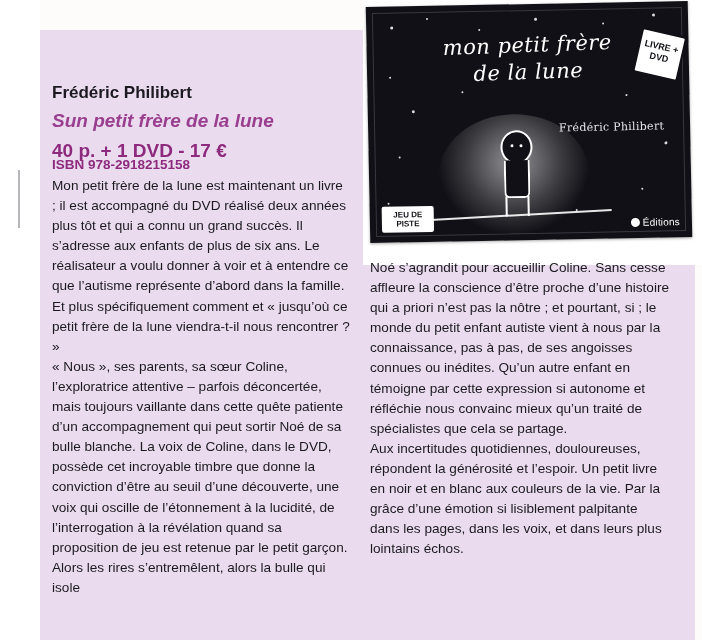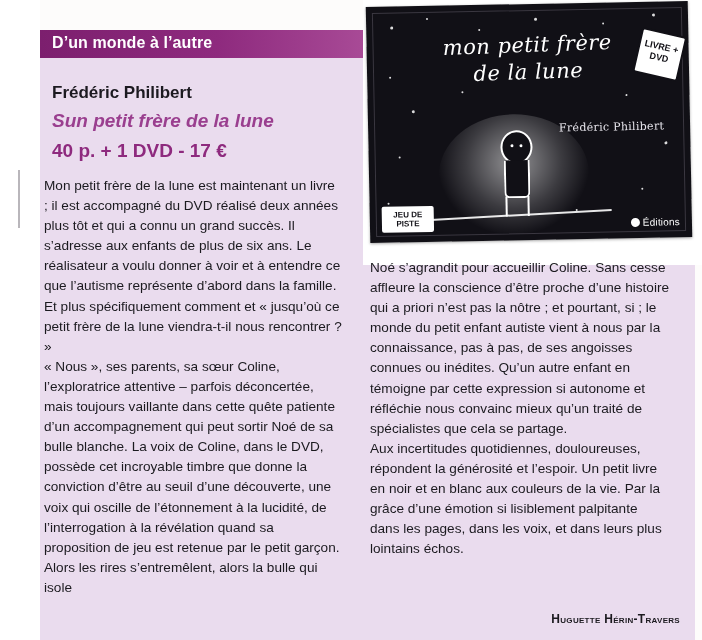--- a/index.html
+++ b/index.html
@@ -284,21 +284,21 @@
     position: absolute;
     font-size: 13.6px;
     line-height: 20.1px;
     color: #1b1a1f;
     font-family: "Liberation Sans", sans-serif;
     text-align: left;
   }
   .col p { margin: 0; }
 
   .col-left {
-    left: 44px;
+    left: 52px;
     top: 176px;
     width: 298px;
   }
   .col-right {
     left: 370px;
     top: 258px;
     width: 300px;
   }
 
   .signature {
@@ -317,23 +317,20 @@
 
 <div id="page">
 
   <div class="left-margin-strip"></div>
   <div class="margin-rule"></div>
 
   <div class="article-block"></div>
   <div class="top-white"></div>
   <div class="top-white2"></div>
 
-  <div class="header-band">
-    <span class="rubrique">D’un monde à l’autre</span>
-  </div>
 
   <div class="cover-wrap">
     <div class="cover">
       <div class="cover-inner-border"></div>
 
       <div class="star" style="left:24px;  top:20px;  width:3px;height:3px;"></div>
       <div class="star" style="left:60px;  top:12px;  width:2px;height:2px;"></div>
       <div class="star" style="left:112px; top:24px;  width:2px;height:2px;"></div>
       <div class="star" style="left:168px; top:14px;  width:3px;height:3px;"></div>
       <div class="star" style="left:236px; top:20px;  width:2px;height:2px;"></div>
@@ -372,26 +369,26 @@
       <div class="logo-jeu">JEU DE PISTE</div>
       <div class="logo-editions">
         <span class="dot"></span><span>Éditions</span>
       </div>
     </div>
   </div>
 
   <div class="author">Frédéric Philibert</div>
   <div class="title">Sun petit frère de la lune</div>
   <div class="price">40 p. + 1 DVD - 17 €</div>
+  <div class="isbn">ISBN 978-2918215158</div>
 
   <div class="col col-left">
     <p>Mon petit frère de la lune est maintenant un livre ; il est accompagné du DVD réalisé deux années plus tôt et qui a connu un grand succès. Il s’adresse aux enfants de plus de six ans. Le réalisateur a voulu donner à voir et à entendre ce que l’autisme représente d’abord dans la famille. Et plus spécifiquement comment et « jusqu’où ce petit frère de la lune viendra-t-il nous rencontrer ? »</p>
     <p>« Nous », ses parents, sa sœur Coline, l’exploratrice attentive – parfois déconcertée, mais toujours vaillante dans cette quête patiente d’un accompagnement qui peut sortir Noé de sa bulle blanche. La voix de Coline, dans le DVD, possède cet incroyable timbre que donne la conviction d’être au seuil d’une découverte, une voix qui oscille de l’étonnement à la lucidité, de l’interrogation à la révélation quand sa proposition de jeu est retenue par le petit garçon. Alors les rires s’entremêlent, alors la bulle qui isole</p>
   </div>
 
   <div class="col col-right">
     <p>Noé s’agrandit pour accueillir Coline. Sans cesse affleure la conscience d’être proche d’une histoire qui a priori n’est pas la nôtre ; et pourtant, si ; le monde du petit enfant autiste vient à nous par la connaissance, pas à pas, de ses angoisses connues ou inédites. Qu’un autre enfant en témoigne par cette expression si autonome et réfléchie nous convainc mieux qu’un traité de spécialistes que cela se partage.</p>
     <p>Aux incertitudes quotidiennes, douloureuses, répondent la générosité et l’espoir. Un petit livre en noir et en blanc aux couleurs de la vie. Par la grâce d’une émotion si lisiblement palpitante dans les pages, dans les voix, et dans leurs plus lointains échos.</p>
   </div>
 
-  <div class="signature">Huguette Hérin-Travers</div>
 
 </div>
 
 </body></html>

